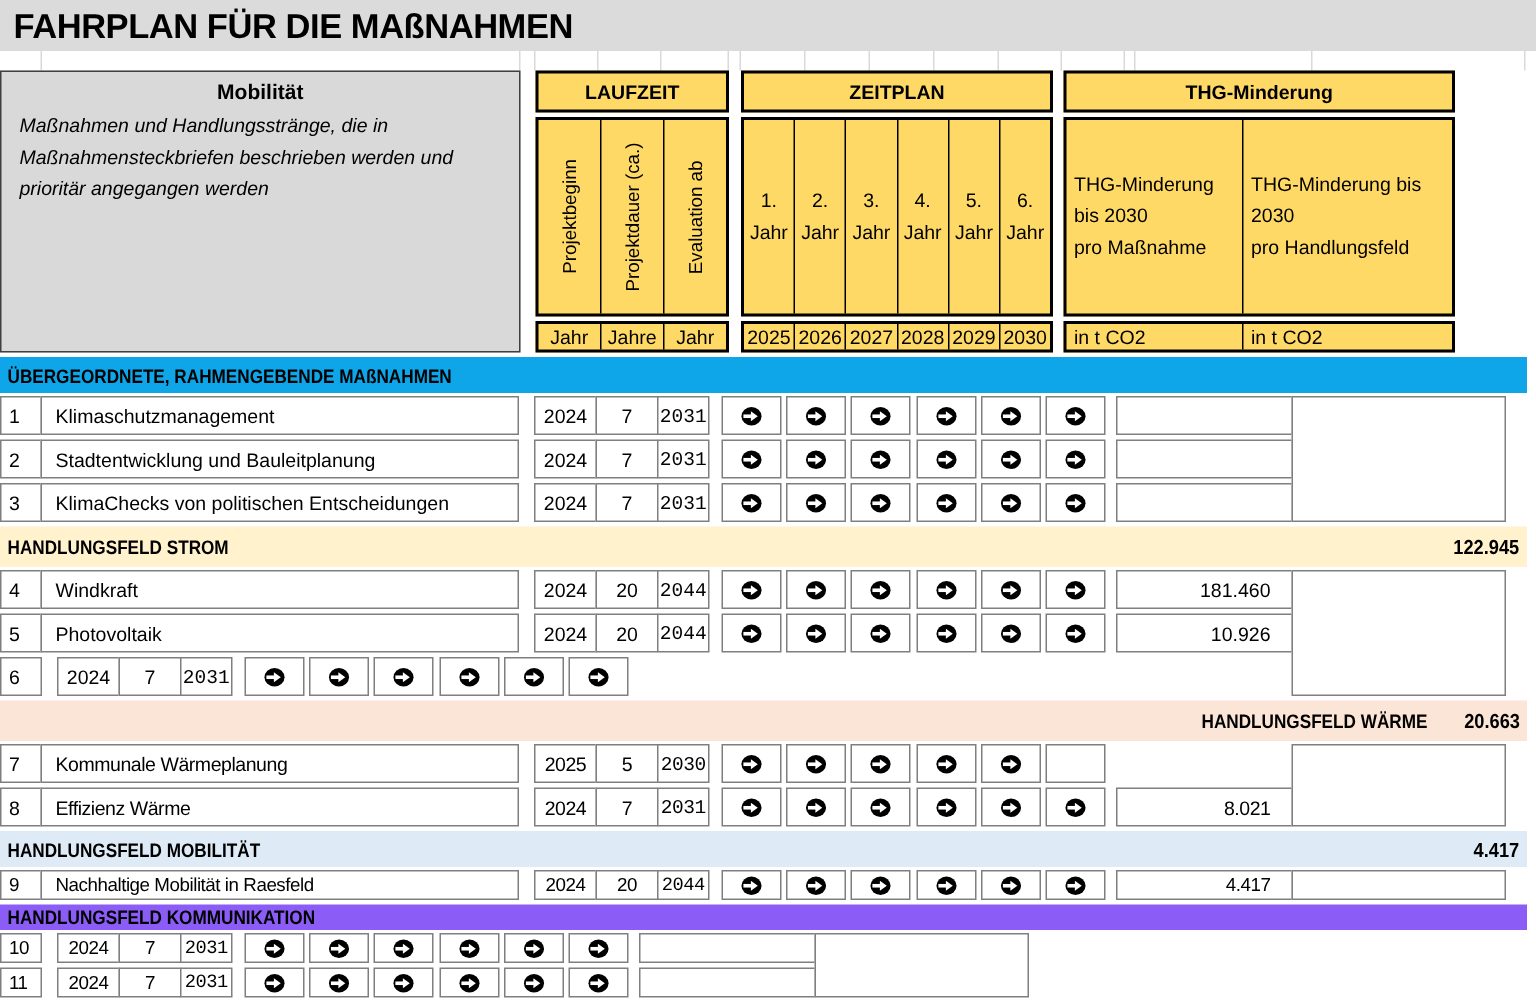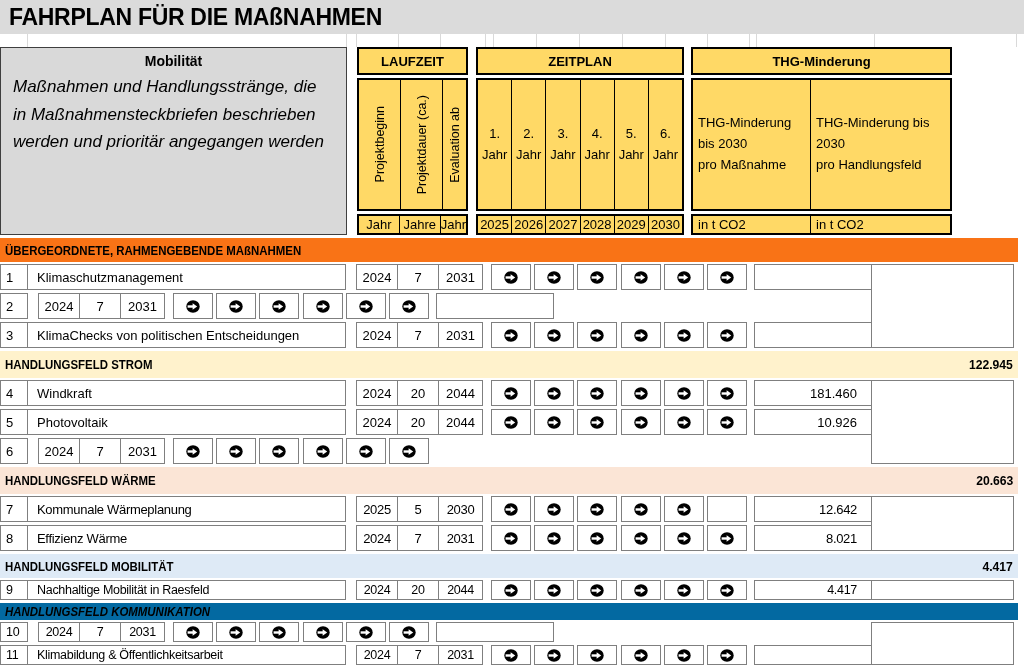--- a/index.html
+++ b/index.html
@@ -13,21 +13,21 @@
 
   
   .grid-strip{position:absolute;left:0;top:34px;height:13px;display:flex;}
   .grid-strip span{height:100%;box-sizing:border-box;border-right:1px solid #d9d9d9;}
 
   
   .header{position:absolute;left:0;top:47px;width:1018px;height:188px;display:flex;}
   .mass-box{width:347px;background:#d9d9d9;border:1px solid #3f3f3f;box-sizing:border-box;
     padding:5px 12px 0 12px;}
   .mass-title{text-align:center;font-weight:bold;font-size:14px;}
-  .mass-desc{font-style:italic;font-size:17px;line-height:1.62;margin-top:4px;}
+  .mass-desc{font-style:italic;font-size:13px;line-height:1.62;margin-top:4px;}
   .hgap{flex:none;}
   .group{display:flex;flex-direction:column;flex:none;}
   .group-title{height:28px;border:2px solid #000;box-sizing:border-box;background:#ffd966;
     display:flex;align-items:center;justify-content:center;font-weight:bold;font-size:13px;}
   .group-main{margin-top:3px;height:133px;border:2px solid #000;box-sizing:border-box;
     background:#ffd966;display:flex;}
   .group-units{margin-top:3px;height:21px;border:2px solid #000;box-sizing:border-box;
     background:#ffd966;display:flex;}
   .hcell{display:flex;align-items:center;justify-content:center;box-sizing:border-box;
     border-left:1px solid #000;font-size:13px;}
@@ -52,21 +52,21 @@
   .row{display:flex;height:29px;align-items:flex-start;}
   .row:last-child{height:26px;}
   .cell{box-sizing:border-box;border:1px solid #7f7f7f;height:26px;background:#fff;
     display:flex;align-items:center;font-size:13px;}
   .num{width:28px;padding-left:5px;flex:none;}
   .name{width:319px;margin-left:-1px;padding-left:9px;flex:none;white-space:nowrap;overflow:hidden;}
   .bgap{flex:none;}
   .lz{justify-content:center;flex:none;}
   .lzb{width:42px;}
   .lzd{width:42px;margin-left:-1px;}
-  .lze{width:45px;margin-left:-1px;}
+  .lze{width:35px;margin-left:-1px;font-family:Liberation Mono, monospace;}
   .years{width:256px;display:flex;justify-content:space-between;flex:none;}
   .ycell{width:40px;justify-content:center;flex:none;}
   .thg1{width:118px;justify-content:flex-end;padding-right:14px;flex:none;}
   .thg2m{width:143px;margin-left:-1px;border:1px solid #7f7f7f;box-sizing:border-box;background:#fff;flex:none;}
   .section:nth-child(n+3) .cell{letter-spacing:-0.3px;}
   .section:nth-child(4) .row,.section:nth-child(5) .row{height:23px;}
   .section:nth-child(4) .cell,.section:nth-child(5) .cell{height:20px;font-size:12.5px;}
   .section:nth-child(4) .row:last-child,.section:nth-child(5) .row:last-child{height:20px;}
   .arrow-icon{display:block;}
 </style>
@@ -98,21 +98,21 @@
 
   <div class="header">
 
     <div class="mass-box">
       <div class="mass-title">Mobilität</div>
       <div class="mass-desc">Maßnahmen und Handlungsstränge, die in Maßnahmensteckbriefen beschrieben werden und prioritär angegangen werden</div>
     </div>
 
     <div class="hgap" style="width:10px"></div>
 
-    <div class="group" style="width:111px">
+    <div class="group" style="width:129px">
       <div class="group-title">LAUFZEIT</div>
       <div class="group-main">
         <div class="hcell" style="width:41px">
             <span class="vtext">Projektbeginn</span>
           </div>
         <div class="hcell" style="width:42px">
             <span class="vtext">Projektdauer (ca.)</span>
           </div>
         <div class="hcell" style="flex:1">
             <span class="vtext">Evaluation ab</span>
@@ -179,21 +179,21 @@
       </div>
       <div class="group-units">
         <div class="hcell unit-left" style="width:117px">in t CO2</div>
         <div class="hcell unit-left" style="flex:1">in t CO2</div>
       </div>
     </div>
   </div>
 
   <div class="tbody">
     <div class="section">
-      <div class="band" style="background: #f97316;">
+      <div class="band" style="background: #0ea5e9;">
         <span class="band-label">ÜBERGEORDNETE, RAHMENGEBENDE MAßNAHMEN</span>
         <span class="band-total"></span>
       </div>
       <div class="sec-body">
         <div class="rows">
     <div class="row">
       <div class="cell num">1</div>
       <div class="cell name">Klimaschutzmanagement</div>
       <div class="bgap" style="width:10px"></div>
       <div class="cell lz lzb">2024</div>
@@ -243,20 +243,21 @@
                     <path d="M6.6 3.2 L11.2 6.5 L6.6 9.8 z" fill="#fff"></path>
                   </svg>
                 </div>
               </div>
       <div class="bgap" style="width:7px"></div>
       <div class="cell thg1"></div>
     </div>
 
     <div class="row">
       <div class="cell num">2</div>
+      <div class="cell name">Stadtentwicklung und Bauleitplanung</div>
       <div class="bgap" style="width:10px"></div>
       <div class="cell lz lzb">2024</div>
       <div class="cell lz lzd">7</div>
       <div class="cell lz lze">2031</div>
       <div class="bgap" style="width:8px"></div>
       <div class="years">
                 <div class="cell ycell">
                   <svg class="arrow-icon" width="14" height="13" viewBox="0 0 14 13">
                     <ellipse cx="7" cy="6.5" rx="6.7" ry="6.2" fill="#000"></ellipse>
                     <rect x="1.6" y="5.3" width="5.6" height="2.4" fill="#fff"></rect>
@@ -534,21 +535,21 @@
                 </div>
               </div>
       <div class="bgap" style="width:7px"></div>
     </div>
   </div>
         <div class="thg2m"></div>
       </div>
     </div>
 
     <div class="section">
-      <div class="band" style="background: rgb(251, 229, 214);">
+      <div class="band" style="background: rgb(251, 229, 214); justify-content: flex-end;">
         <span class="band-label">HANDLUNGSFELD WÄRME</span>
         <span class="band-total">20.663</span>
       </div>
       <div class="sec-body">
         <div class="rows">
     <div class="row">
       <div class="cell num">7</div>
       <div class="cell name">Kommunale Wärmeplanung</div>
       <div class="bgap" style="width:10px"></div>
       <div class="cell lz lzb">2025</div>
@@ -587,21 +588,20 @@
                 <div class="cell ycell">
                   <svg class="arrow-icon" width="14" height="13" viewBox="0 0 14 13">
                     <ellipse cx="7" cy="6.5" rx="6.7" ry="6.2" fill="#000"></ellipse>
                     <rect x="1.6" y="5.3" width="5.6" height="2.4" fill="#fff"></rect>
                     <path d="M6.6 3.2 L11.2 6.5 L6.6 9.8 z" fill="#fff"></path>
                   </svg>
                 </div>
                 <div class="cell ycell"></div>
               </div>
       <div class="bgap" style="width:7px"></div>
-      <div class="cell thg1">12.642</div>
     </div>
 
     <div class="row">
       <div class="cell num">8</div>
       <div class="cell name">Effizienz Wärme</div>
       <div class="bgap" style="width:10px"></div>
       <div class="cell lz lzb">2024</div>
       <div class="cell lz lzd">7</div>
       <div class="cell lz lze">2031</div>
       <div class="bgap" style="width:8px"></div>
@@ -718,21 +718,21 @@
               </div>
       <div class="bgap" style="width:7px"></div>
       <div class="cell thg1">4.417</div>
     </div>
   </div>
         <div class="thg2m"></div>
       </div>
     </div>
 
     <div class="section">
-      <div class="band" style="background: #0369a1; font-style: italic;">
+      <div class="band" style="background: #8b5cf6;">
         <span class="band-label">HANDLUNGSFELD KOMMUNIKATION</span>
         <span class="band-total"></span>
       </div>
       <div class="sec-body">
         <div class="rows">
     <div class="row">
       <div class="cell num">10</div>
       <div class="bgap" style="width:10px"></div>
       <div class="cell lz lzb">2024</div>
       <div class="cell lz lzd">7</div>
@@ -781,21 +781,20 @@
                     <path d="M6.6 3.2 L11.2 6.5 L6.6 9.8 z" fill="#fff"></path>
                   </svg>
                 </div>
               </div>
       <div class="bgap" style="width:7px"></div>
       <div class="cell thg1"></div>
     </div>
 
     <div class="row">
       <div class="cell num">11</div>
-      <div class="cell name">Klimabildung &amp; Öffentlichkeitsarbeit</div>
       <div class="bgap" style="width:10px"></div>
       <div class="cell lz lzb">2024</div>
       <div class="cell lz lzd">7</div>
       <div class="cell lz lze">2031</div>
       <div class="bgap" style="width:8px"></div>
       <div class="years">
                 <div class="cell ycell">
                   <svg class="arrow-icon" width="14" height="13" viewBox="0 0 14 13">
                     <ellipse cx="7" cy="6.5" rx="6.7" ry="6.2" fill="#000"></ellipse>
                     <rect x="1.6" y="5.3" width="5.6" height="2.4" fill="#fff"></rect>

